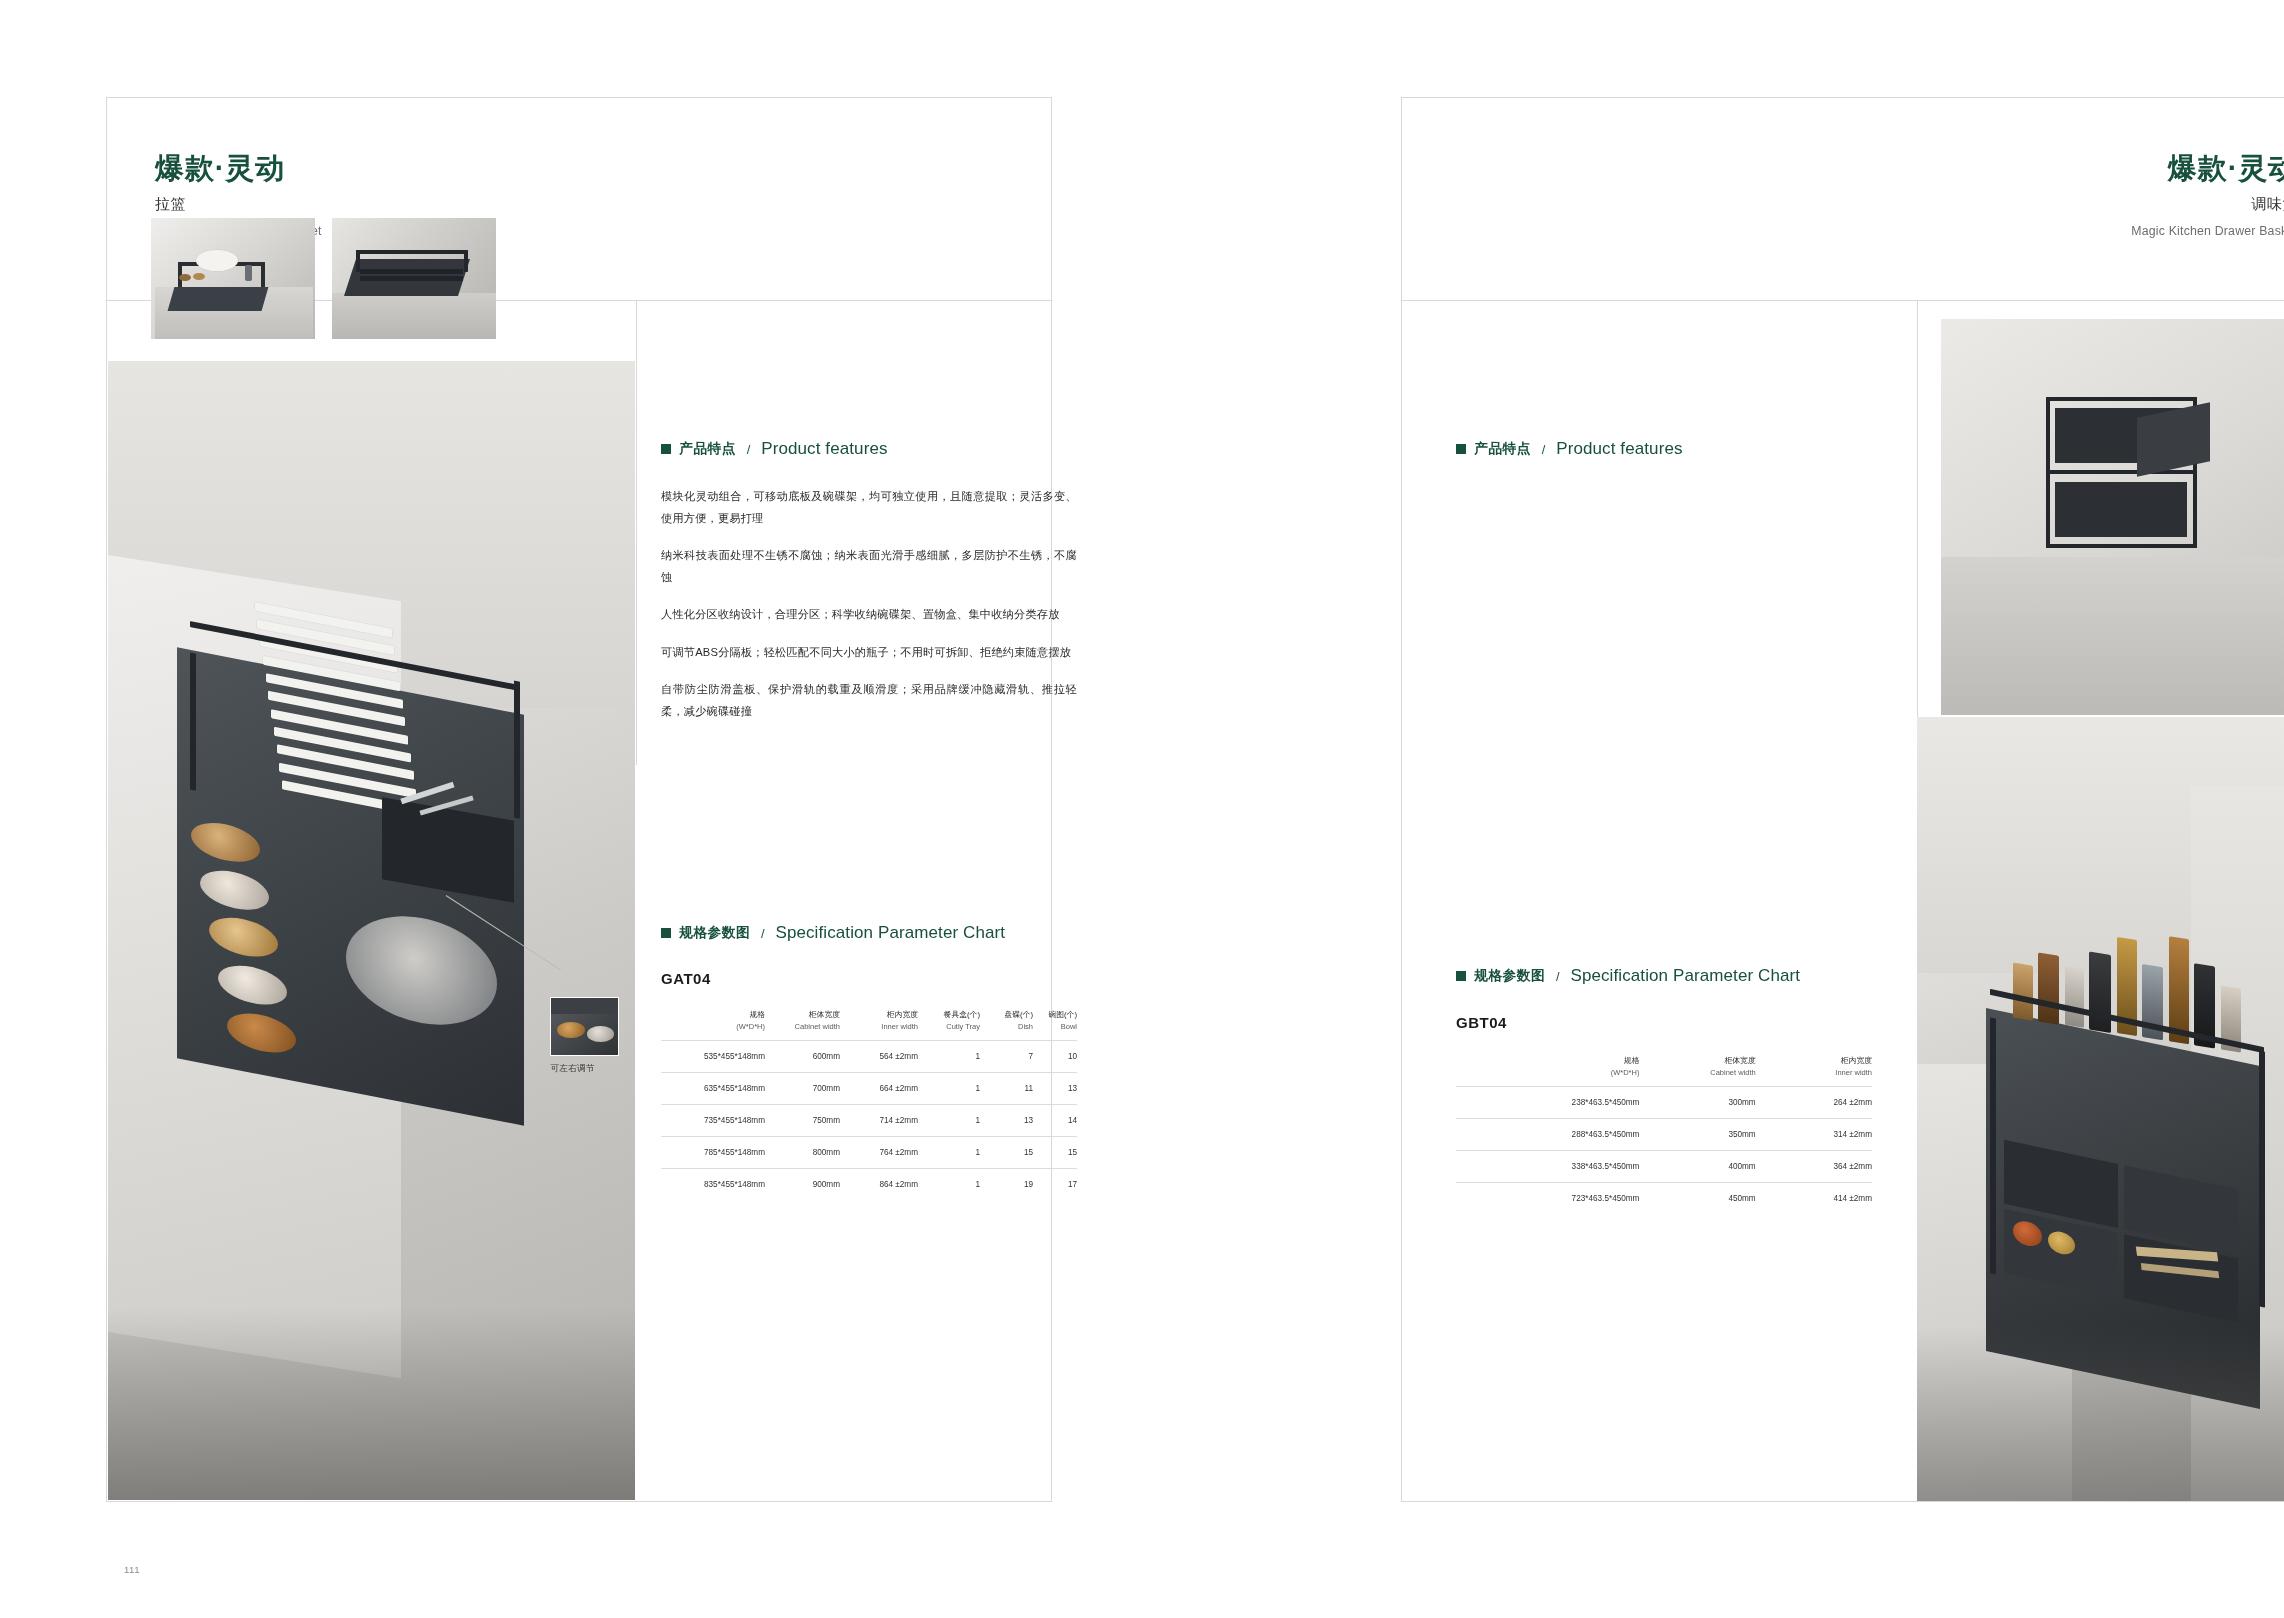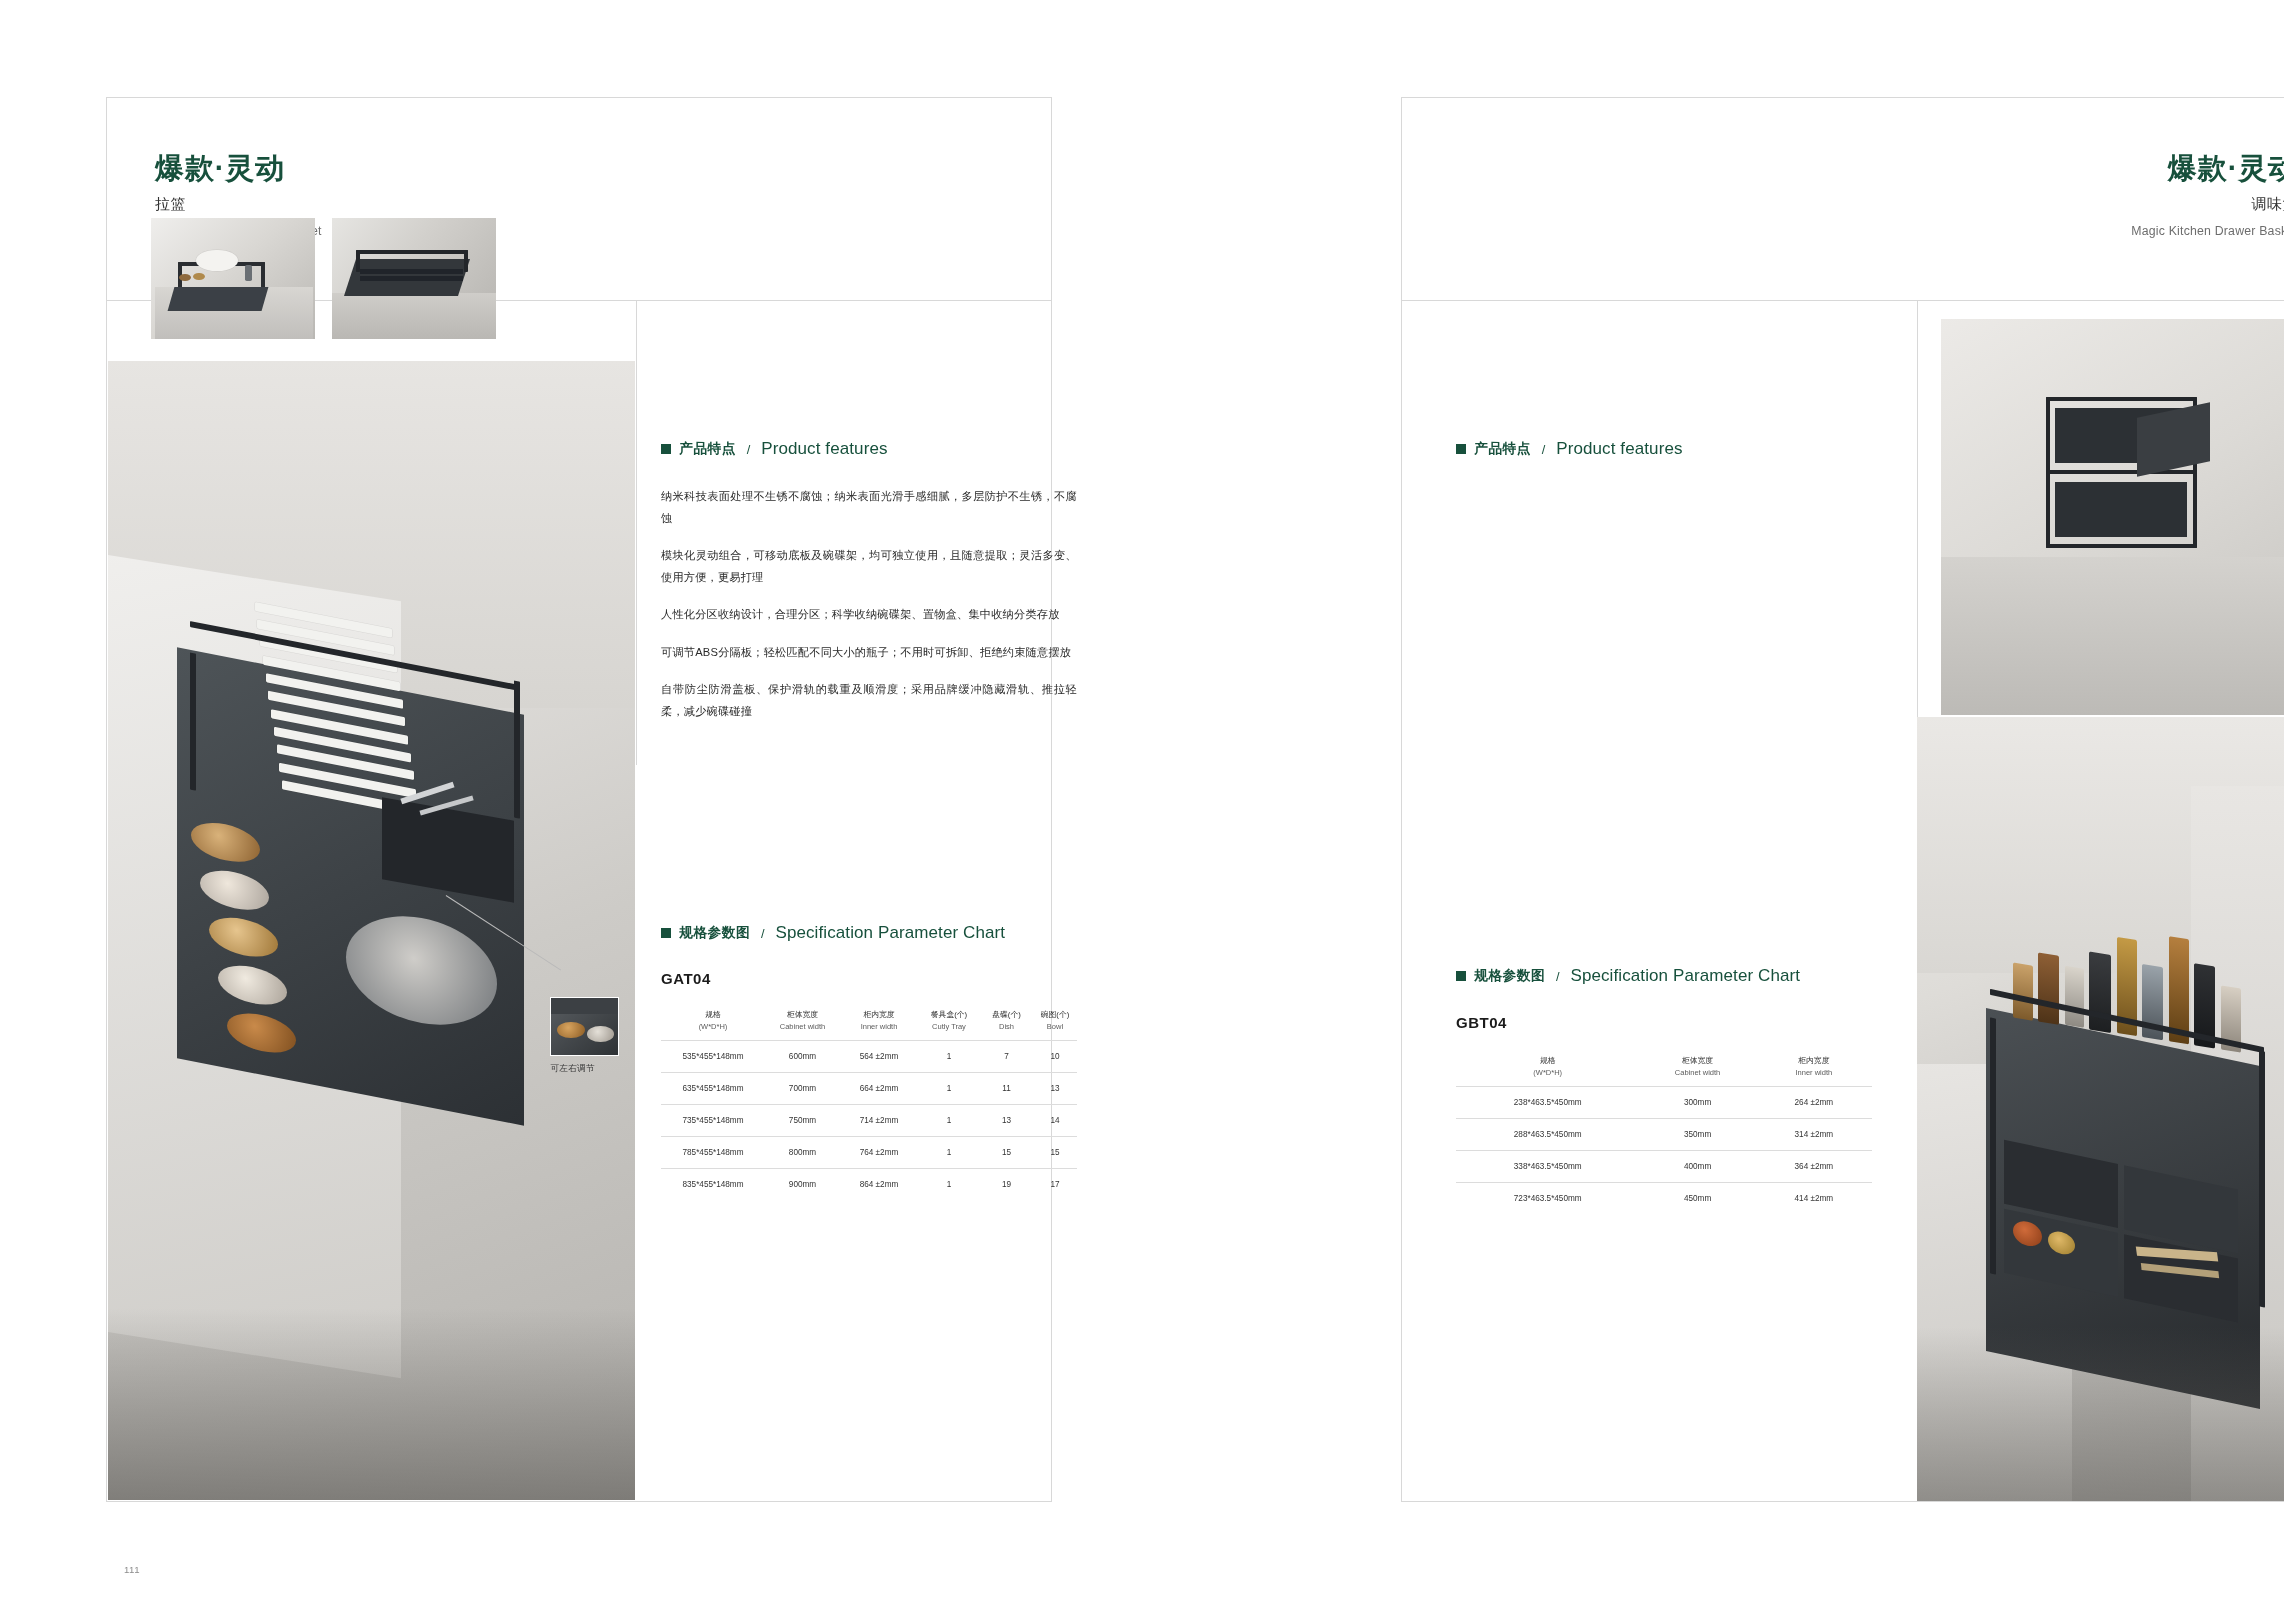--- a/index.html
+++ b/index.html
@@ -71,21 +71,21 @@
     color:#2a2a2a;
     margin-bottom:15.5px;
     letter-spacing:0.2px;
     text-align:justify;
   }
 
   
   .spec-code { position:absolute; font-size:15px; font-weight:bold; color:#1b1b1b; letter-spacing:0.5px; }
   table.spec { position:absolute; border-collapse:collapse; }
   table.spec th, table.spec td {
-    text-align:center;
+    text-align:right;
     font-size:8px;
     color:#3a3a3a;
     padding:0;
     vertical-align:bottom;
     white-space:nowrap;
   }
   table.spec thead th { font-size:7.8px; color:#2e2e2e; line-height:1.55; padding-bottom:7.3px; }
   table.spec thead th .en { display:block; font-size:7.5px; color:#5c5c5c; font-weight:normal; }
   table.spec thead th .cn { display:block; font-weight:normal; }
   table.spec tbody td { padding:11px 0 11px 0; border-top:0.9px solid #dcdcdc; font-size:8.2px; color:#333; }
@@ -206,22 +206,22 @@
       </div>
 
       <div class="sec-head" style="left:554px; top:341px;">
         <span class="sec-square"></span>
         <span class="sec-cn">产品特点</span>
         <span class="sec-slash">/</span>
         <span class="sec-en">Product features</span>
       </div>
 
       <div class="feat" style="left:554px; top:388px; width:416px;">
+        <p>模块化灵动组合，可移动底板及碗碟架，均可独立使用，且随意提取；灵活多变、使用方便，更易打理</p>
         <p>纳米科技表面处理不生锈不腐蚀；纳米表面光滑手感细腻，多层防护不生锈，不腐蚀</p>
-        <p>模块化灵动组合，可移动底板及碗碟架，均可独立使用，且随意提取；灵活多变、使用方便，更易打理</p>
         <p>人性化分区收纳设计，合理分区；科学收纳碗碟架、置物盒、集中收纳分类存放</p>
         <p>可调节ABS分隔板；轻松匹配不同大小的瓶子；不用时可拆卸、拒绝约束随意摆放</p>
         <p>自带防尘防滑盖板、保护滑轨的载重及顺滑度；采用品牌缓冲隐藏滑轨、推拉轻柔，减少碗碟碰撞</p>
       </div>
 
       <div class="sec-head" style="left:554px; top:825px;">
         <span class="sec-square"></span>
         <span class="sec-cn">规格参数图</span>
         <span class="sec-slash">/</span>
         <span class="sec-en">Specification Parameter Chart</span>

